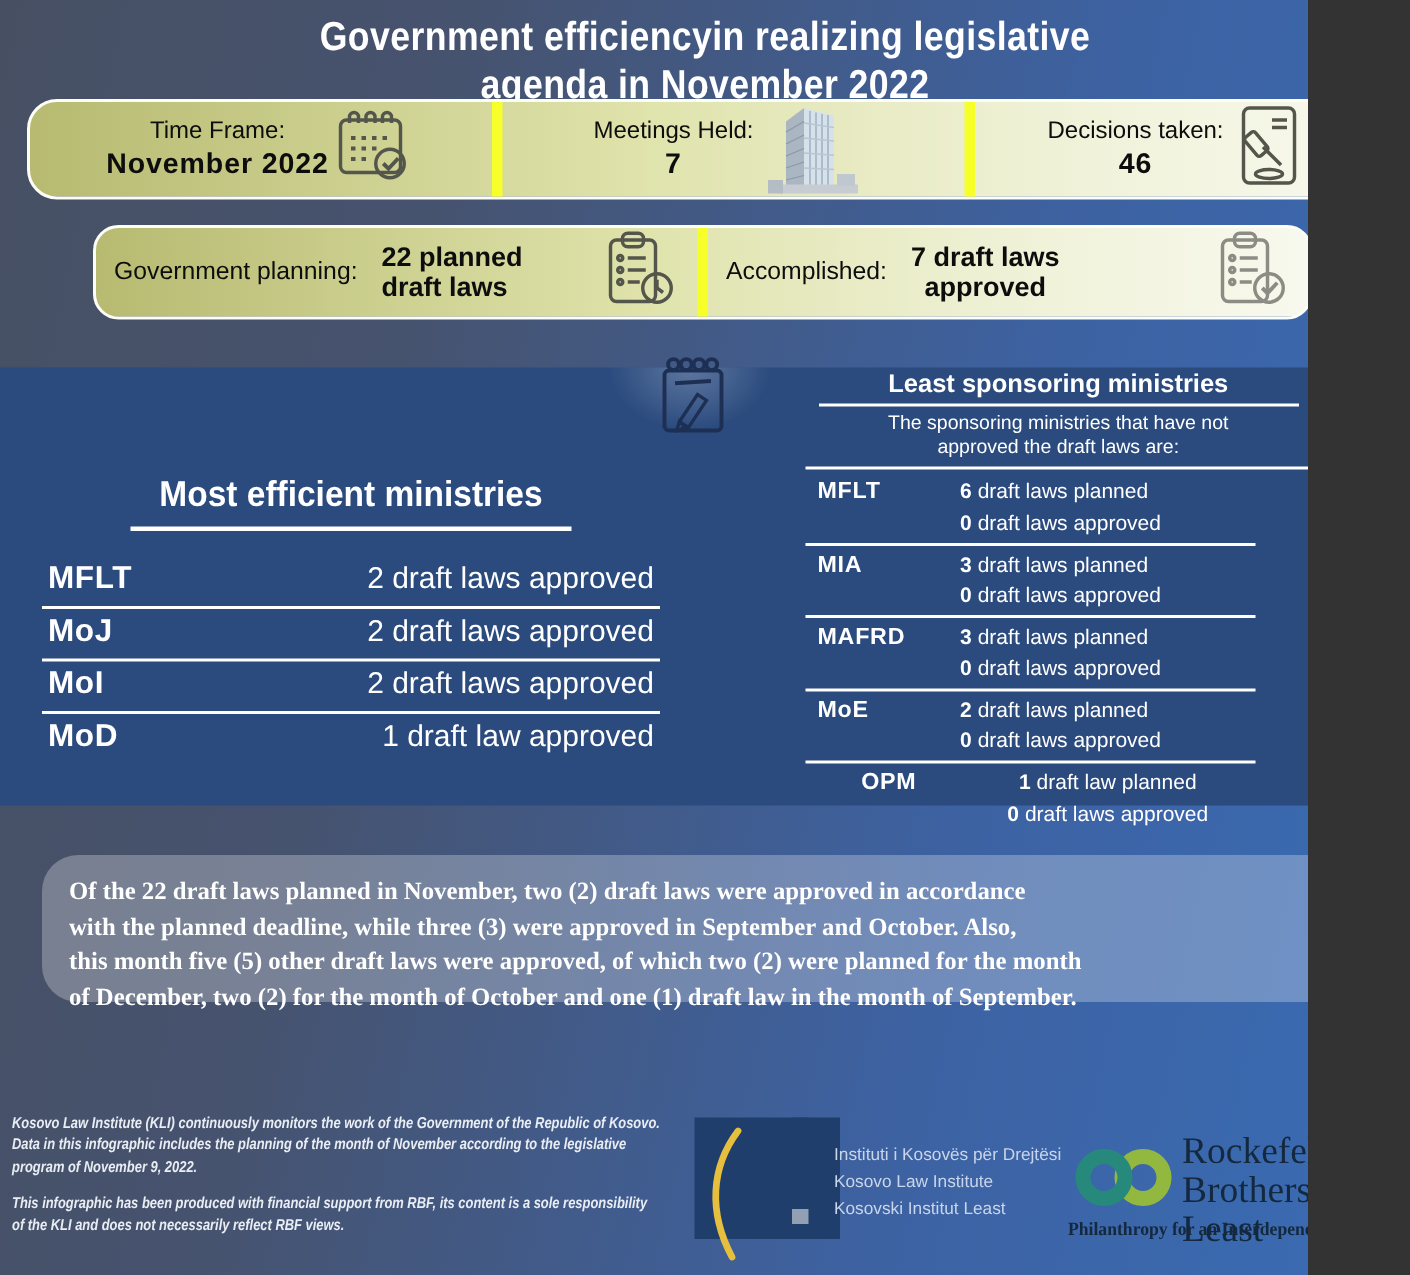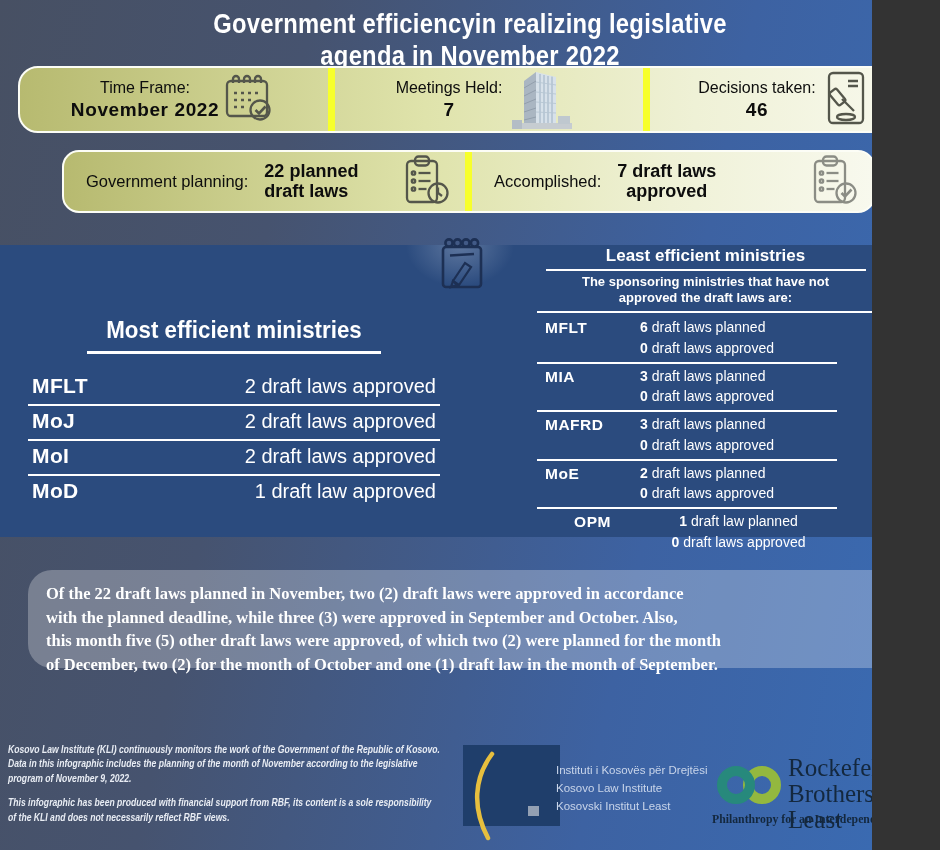--- a/index.html
+++ b/index.html
@@ -21,21 +21,21 @@
     border:2.5px solid #fcfdf6;box-sizing:border-box;color:#0d0d0d;
   }
   .bar1{left:18px;top:66px;width:904px;height:67px;border-radius:20px;}
   .bar2{left:62px;top:150px;width:813px;height:63px;border-radius:17px;}
   .vdivider{width:7px;background:#f7ff2b;flex:0 0 auto;}
   .bar-sec{display:flex;align-items:center;justify-content:center;gap:4px;}
   .sec-tf{width:308px;}  .sec-mh{width:308px;} .sec-dt{flex:1;}
   .stat-text{text-align:center;}
   .stat-label{font-size:16px;}
   .stat-value{font-size:19px;font-weight:bold;letter-spacing:.6px;margin-top:2px;}
-  .bar2 .bar-sec{justify-content:flex-start;padding-left:22px;box-sizing:border-box;}
+  .bar2 .bar-sec{justify-content:flex-start;padding-left:12px;box-sizing:border-box;}
   .sec-gp{width:401px;} .sec-ac{flex:1;}
   .plan-label{font-size:16.5px;}
   .plan-value{font-size:18px;font-weight:bold;line-height:1.08;white-space:pre-line;margin-left:12px;}
   .sec-ac .plan-value{text-align:center;}
   .bar2 .icon-right{margin-left:auto;margin-right:14px;}
   .building-wrap{align-self:flex-end;line-height:0;}
   
   .band{position:absolute;left:0;top:245px;width:940px;height:292px;background:#2b4b7e;}
   .band::before{
     content:'';position:absolute;left:385px;top:0;width:150px;height:75px;
@@ -48,21 +48,21 @@
   .most .ul{width:294px;height:2.5px;background:#fff;margin:7px auto 0;}
   .most .rows{margin-top:17px;}
   .m-row{display:flex;justify-content:space-between;align-items:baseline;padding:3px 4px 6px;border-bottom:2px solid #fff;}
   .m-row:last-child{border-bottom:none;}
   .m-min{font-size:21px;font-weight:bold;letter-spacing:.4px;}
   .m-res{font-size:20px;}
   
   .least{position:absolute;left:537px;top:247px;width:337px;color:#fff;}
   .least h2{margin:0;text-align:center;font-size:17px;font-weight:bold;line-height:1.1;}
   .least .ul1{width:320px;height:2.5px;background:#fff;margin:3px auto 3px;}
-  .least .sub{font-size:13px;font-weight:bold;text-align:center;line-height:1.25;white-space:pre-line;}
+  .least .sub{font-size:13px;font-weight:normal;text-align:center;line-height:1.25;white-space:pre-line;}
   .least .ul2{width:337px;height:2.5px;background:#fff;margin:4px 0 2px;}
   .least .rows{width:300px;}
   .l-row{display:grid;grid-template-columns:103px 1fr;padding:2px 0 3px;border-bottom:2.5px solid #fff;}
   .l-row:last-child{border-bottom:none;text-align:center;}
   .l-min{font-size:15.5px;font-weight:bold;letter-spacing:.5px;padding-top:2px;padding-left:8px;}
   .l-val{font-size:14px;line-height:1.48;}
   .l-val .num{font-weight:bold;margin-right:4px;}
   
   .summary{
     position:absolute;left:28px;top:570px;width:884px;height:98px;border-radius:24px;
@@ -251,21 +251,21 @@
         <span class="m-res">2 draft laws approved</span>
       </div>
       <div class="m-row">
         <span class="m-min">MoD</span>
         <span class="m-res">1 draft law approved</span>
       </div>
     </div>
   </div>
 
   <div class="least">
-    <h2>Least efficient ministries</h2>
+    <h2>Least sponsoring ministries</h2>
     <div class="ul1"></div>
     <div class="sub">The sponsoring ministries that have not
 approved the draft laws are:</div>
     <div class="ul2"></div>
     <div class="rows">
       <div class="l-row">
         <span class="l-min">MFLT</span>
         <span class="l-vals">
           <div class="l-val"><span class="num">6</span><span>draft laws planned</span></div>
           <div class="l-val"><span class="num">0</span><span>draft laws approved</span></div>

